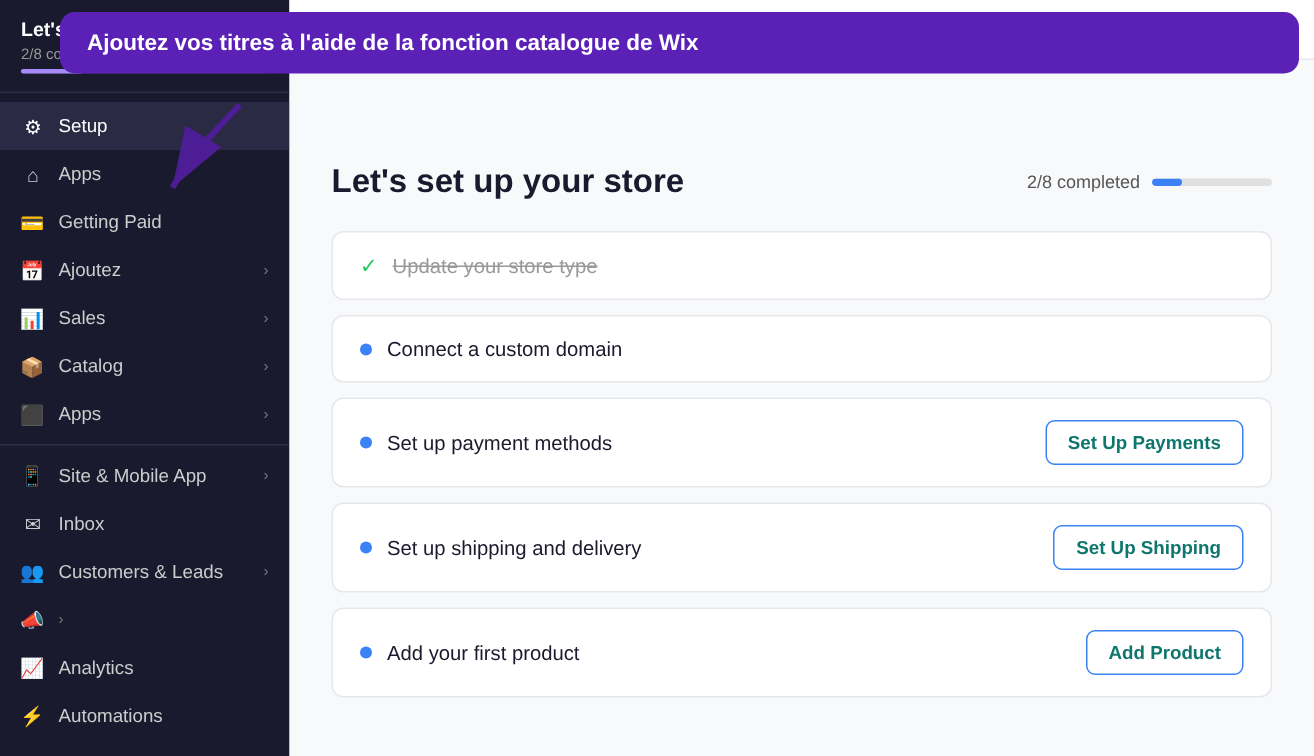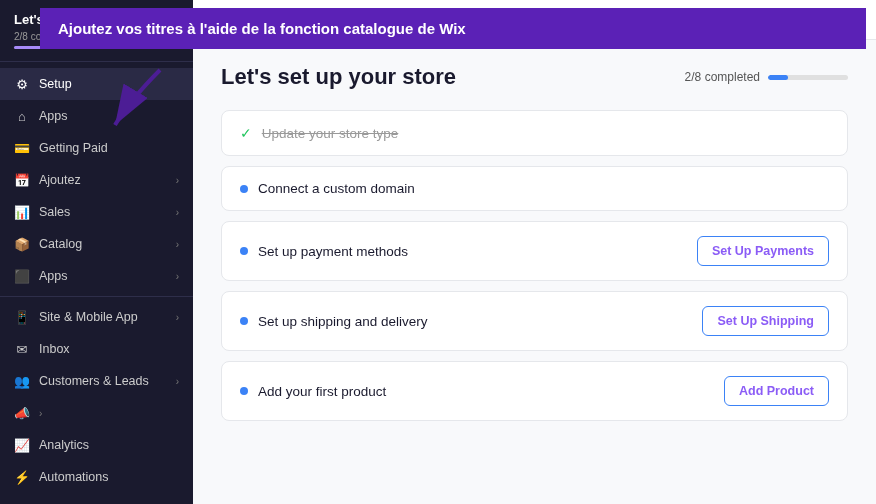--- a/index.html
+++ b/index.html
@@ -103,20 +103,21 @@
     .content-area {
       padding: 24px 28px;
       overflow-y: auto;
       height: calc(504px - 40px);
     }
     .page-header {
       display: flex;
       align-items: center;
       justify-content: space-between;
       margin-bottom: 20px;
+      margin-top: 44px;
     }
     .page-title {
       font-size: 22px;
       font-weight: 700;
       color: #1a1a2e;
     }
     .header-progress {
       display: flex;
       align-items: center;
       gap: 8px;
@@ -171,21 +172,21 @@
     }
     .check-text.strikethrough {
       text-decoration: line-through;
       color: #999;
     }
     .check-action-btn {
       padding: 7px 14px;
       background: #fff;
       border: 1.5px solid #3b82f6;
       border-radius: 6px;
-      color: #8b5cf6;
+      color: #0f766e;
       font-size: 12.5px;
       font-weight: 600;
       cursor: pointer;
       white-space: nowrap;
     }
 
     
     .domain-body {
       padding: 0 18px 16px 36px;
     }
@@ -242,21 +243,21 @@
     .tooltip-banner {
       position: absolute;
       top: 8px;
       left: 40px;
       right: 10px;
       background: #5b21b6;
       color: #fff;
       font-size: 15px;
       font-weight: 600;
       padding: 12px 18px;
-      border-radius: 0;
+      border-radius: 10px;
       z-index: 100;
       display: flex;
       align-items: center;
     }
 
     
     .arrow-indicator {
       position: absolute;
       left: 100px;
       top: 60px;

